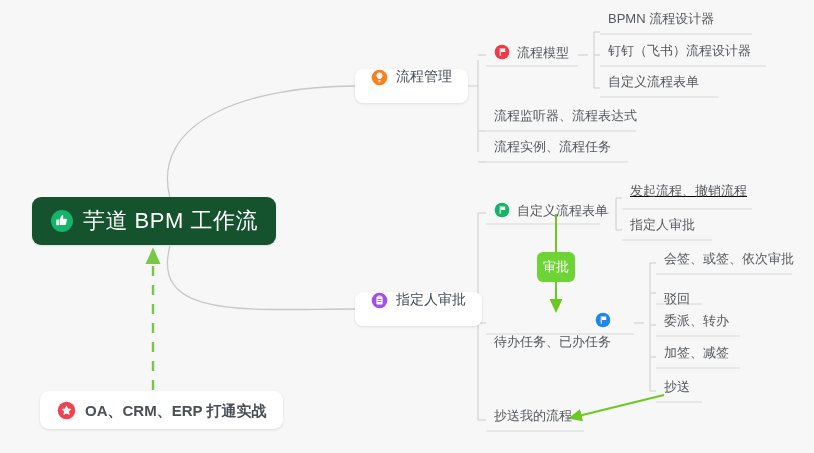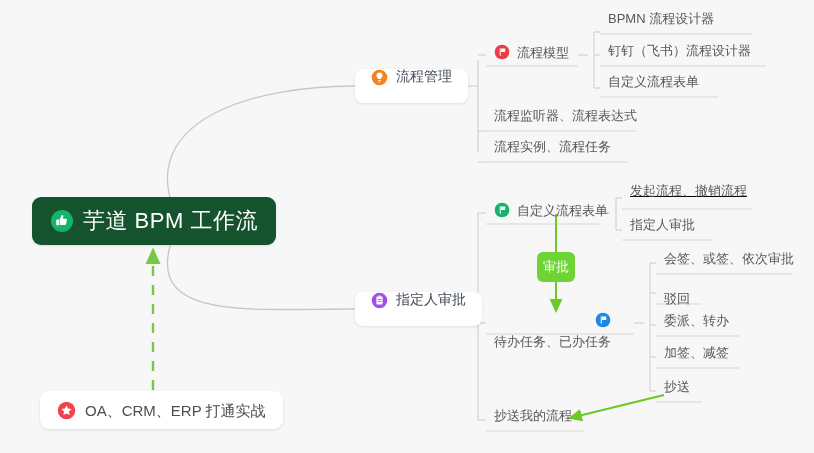--- a/index.html
+++ b/index.html
@@ -56,20 +56,21 @@
   
   .bottom-card{
     position:absolute;
     display:flex;align-items:center;gap:9px;
     background:#ffffff;
     border-radius:9px;
     padding:0 17px;
     height:38px;
     box-shadow:0 1px 3px rgba(0,0,0,.11);
     white-space:nowrap;
+    font-weight:bold;
   }
   .bottom-card .txt{color:#4a4f55;font-size:15px;line-height:1;}
 
   
   .badge{
     position:absolute;
     display:flex;align-items:center;justify-content:center;
     background:#6ed436;
     border-radius:6px;
     width:38px;height:30px;

